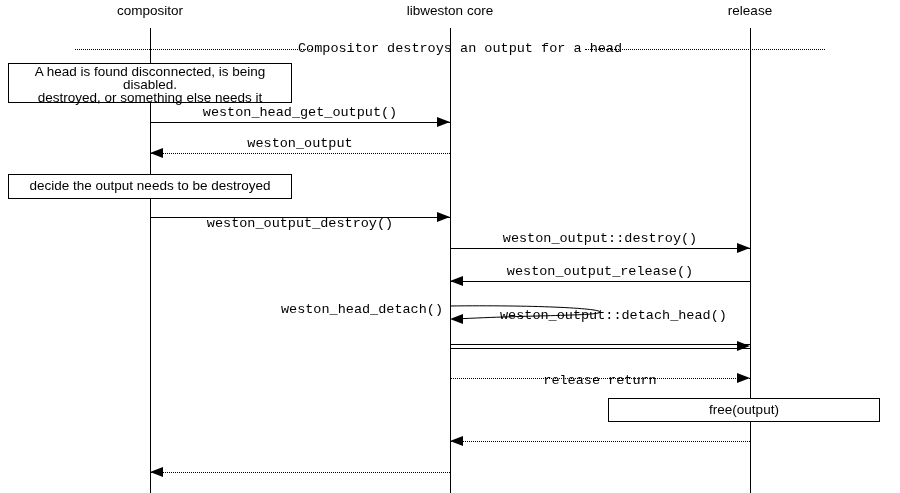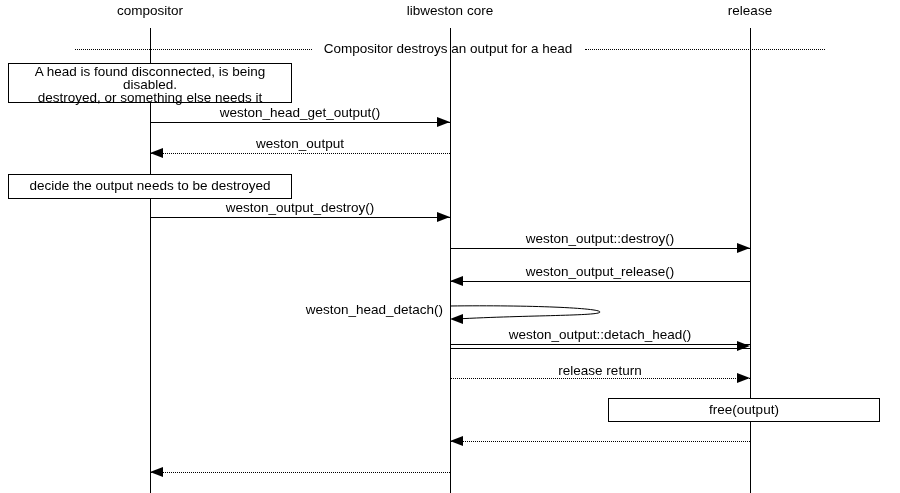--- a/index.html
+++ b/index.html
@@ -14,21 +14,21 @@
   .line-solid  { position:absolute; height:0; border-top:1px solid #000; }
   .line-dotted { position:absolute; height:0; border-top:1px dotted #000; }
   .line-double { position:absolute; height:3px; border-top:1px solid #000; border-bottom:1px solid #000; }
   .arr-r { position:absolute; width:0; height:0;
            border-top:5px solid transparent; border-bottom:5px solid transparent;
            border-left:13px solid #000; }
   .arr-l { position:absolute; width:0; height:0;
            border-top:5px solid transparent; border-bottom:5px solid transparent;
            border-right:13px solid #000; }
   .msg-label { position:absolute; height:16px; line-height:16px;
-               text-align:center; white-space:nowrap; }
+               text-align:center; white-space:nowrap;font-family:Liberation Mono, monospace; }
   .msg-label.right { text-align:right; }
   .note { position:absolute; background:#fff; border:1px solid #000;
           text-align:center; box-sizing:border-box; }
   .note .nline { line-height:13px; white-space:nowrap; }
   .note.single { line-height:22px; }
   .selfcall-svg { position:absolute; }
 </style>
 </head>
 <body>
 
@@ -55,43 +55,43 @@
   <div class="msg-label" style="left:200px;top:105px;width:200px">weston_head_get_output()</div>
   <div class="line-solid" style="left:150px;top:122px;width:300px"></div>
   <div class="arr-r" style="left:437px;top:117px"></div>
 
   <div class="msg-label" style="left:200px;top:136px;width:200px">weston_output</div>
   <div class="line-dotted" style="left:150px;top:153px;width:300px"></div>
   <div class="arr-l" style="left:150px;top:148px"></div>
 
   <div class="note single" style="left:8px;top:174px;width:284px;height:25px">decide the output needs to be destroyed</div>
 
-  <div class="msg-label" style="left:200px;top:200px;width:200px">weston_output_destroy()</div>
+  <div class="msg-label" style="left:200px;top:216px;width:200px">weston_output_destroy()</div>
   <div class="line-solid" style="left:150px;top:217px;width:300px"></div>
   <div class="arr-r" style="left:437px;top:212px"></div>
 
   <div class="msg-label" style="left:500px;top:231px;width:200px">weston_output::destroy()</div>
   <div class="line-solid" style="left:450px;top:248px;width:300px"></div>
   <div class="arr-r" style="left:737px;top:243px"></div>
 
   <div class="msg-label" style="left:500px;top:264px;width:200px">weston_output_release()</div>
   <div class="line-solid" style="left:450px;top:281px;width:300px"></div>
   <div class="arr-l" style="left:450px;top:276px"></div>
 
   <div class="msg-label right" style="left:243px;top:302px;width:200px">weston_head_detach()</div>
   <svg class="selfcall-svg" style="left:450px;top:300px" width="160" height="26" viewBox="0 0 160 26">
     <path d="M0,6 C80,5 150,8 150,12 C150,16 80,15 6,19" fill="none" stroke="#000" stroke-width="1"></path>
   </svg>
   <div class="arr-l" style="left:450px;top:314px"></div>
 
-  <div class="msg-label" style="left:500px;top:327px;width:200px">weston_output::detach_head()</div>
+  <div class="msg-label" style="left:500px;top:308px;width:200px">weston_output::detach_head()</div>
   <div class="line-double" style="left:450px;top:344px;width:300px"></div>
   <div class="arr-r" style="left:737px;top:341px"></div>
 
-  <div class="msg-label" style="left:500px;top:363px;width:200px">release return</div>
+  <div class="msg-label" style="left:500px;top:373px;width:200px">release return</div>
   <div class="line-dotted" style="left:450px;top:378px;width:300px"></div>
   <div class="arr-r" style="left:737px;top:373px"></div>
 
   <div class="note single" style="left:608px;top:398px;width:272px;height:24px">free(output)</div>
 
   <div class="line-dotted" style="left:450px;top:441px;width:300px"></div>
   <div class="arr-l" style="left:450px;top:436px"></div>
 
   <div class="line-dotted" style="left:150px;top:472px;width:300px"></div>
   <div class="arr-l" style="left:150px;top:467px"></div>

